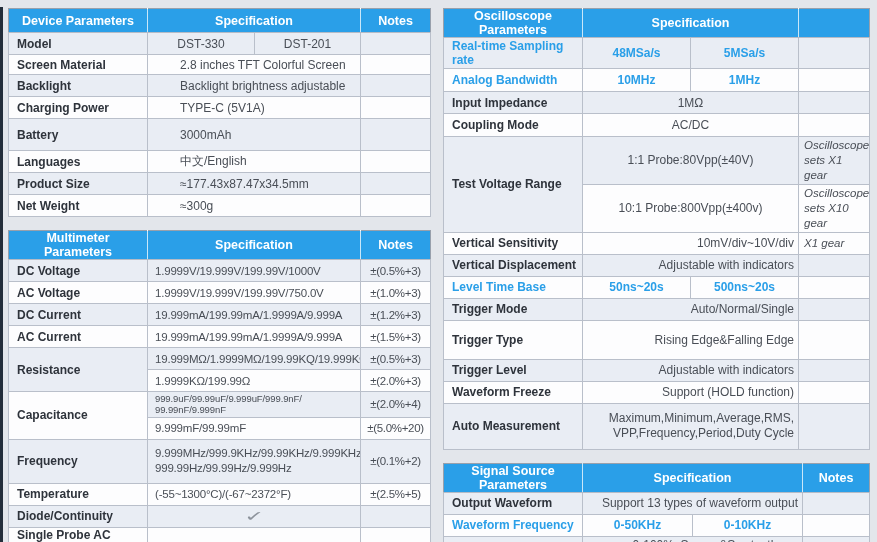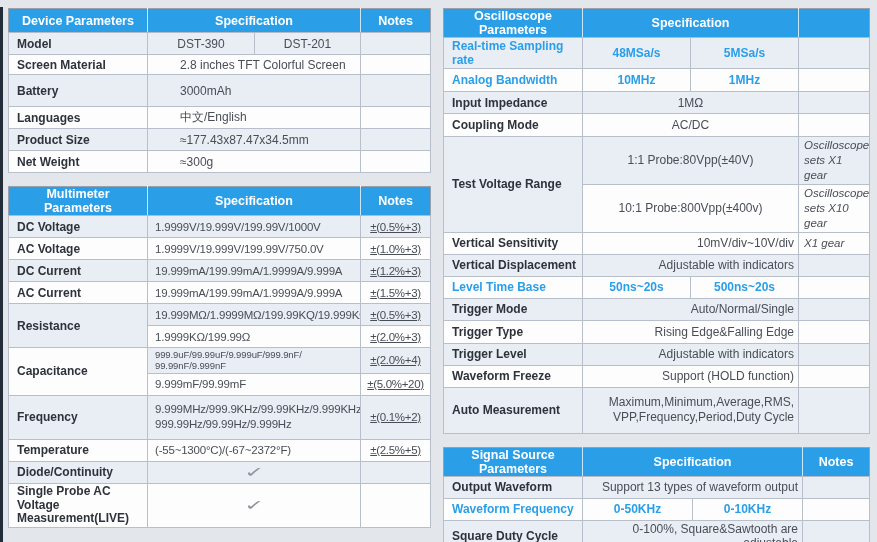--- a/index.html
+++ b/index.html
@@ -29,21 +29,21 @@
     overflow:hidden;
   }
   td.param{font-weight:bold;color:#2e333b;text-align:left;padding-left:8px;font-size:12px;}
   td.gray{background:var(--rowAlt,#e9edf4);}
   td.white{background:#fdfdfe;}
   .blu{color:var(--blue,#2a9fe8) !important;font-weight:bold;}
   .ctr{text-align:center;}
   .lft{text-align:right;padding-left:9px !important;margin-top:48px;}
   .dev-spec{text-align:left;padding-left:32px !important;}
   .mm-spec{text-align:left;padding-left:7px !important;font-size:11.5px;letter-spacing:-0.2px;}
-  .note{font-size:11.5px;text-align:center;letter-spacing:-0.3px;text-decoration:underline;}
+  .note{font-size:11.5px;text-align:center;letter-spacing:-0.3px;}
   .note-l{font-size:11.5px;text-align:left;padding-left:5px !important;line-height:1.25;font-style:italic;}
   .pre{white-space:pre-line;line-height:1.3;}
   .small{font-size:9.5px;line-height:1.2;letter-spacing:-0.1px;}
   .tiny-param{font-size:9.5px;line-height:1.15;}
   .check{display:inline-block;transform:scaleX(1.6) scaleY(0.95);color:#8d939c;font-size:15px;font-weight:normal;}
 </style>
 </head>
 <body>
 
 <div class="edge-strip"></div>
@@ -59,27 +59,37 @@
           <col style="width:70px">
         </colgroup>
       <tbody>
           <tr style="height:24px">
         <th>Device Parameters</th>
         <th colspan="2">Specification</th>
         <th>Notes</th>
       </tr>
       <tr style="height:22px">
         <td class="param gray">Model</td>
-        <td class="ctr gray">DST-390</td>
+        <td class="ctr gray">DST-330</td>
         <td class="ctr gray">DST-201</td>
         <td class="gray"></td>
       </tr>
       <tr style="height:20px">
         <td class="param white">Screen Material</td>
         <td colspan="2" class="dev-spec white">2.8 inches TFT Colorful Screen</td>
+        <td class="white"></td>
+      </tr>
+      <tr style="height:22px">
+        <td class="param gray">Backlight</td>
+        <td colspan="2" class="dev-spec gray">Backlight brightness adjustable</td>
+        <td class="gray"></td>
+      </tr>
+      <tr style="height:22px">
+        <td class="param white">Charging Power</td>
+        <td colspan="2" class="dev-spec white">TYPE-C (5V1A)</td>
         <td class="white"></td>
       </tr>
       <tr style="height:32px">
         <td class="param gray">Battery</td>
         <td colspan="2" class="dev-spec gray">3000mAh</td>
         <td class="gray"></td>
       </tr>
       <tr style="height:22px">
         <td class="param white">Languages</td>
         <td colspan="2" class="dev-spec white">中文/English</td>
@@ -241,21 +251,21 @@
         <td class="param blu white">Level Time Base</td>
         <td class="ctr blu white">50ns~20s</td>
         <td class="ctr blu white">500ns~20s</td>
         <td class="white"></td>
       </tr>
       <tr style="height:22px">
         <td class="param gray">Trigger Mode</td>
         <td colspan="2" class="lft gray">Auto/Normal/Single</td>
         <td class="gray"></td>
       </tr>
-      <tr style="height:23px">
+      <tr style="height:39px">
         <td class="param white">Trigger Type</td>
         <td colspan="2" class="lft white">Rising Edge&amp;Falling Edge</td>
         <td class="white"></td>
       </tr>
       <tr style="height:22px">
         <td class="param gray">Trigger Level</td>
         <td colspan="2" class="lft gray">Adjustable with indicators</td>
         <td class="gray"></td>
       </tr>
       <tr style="height:22px">

